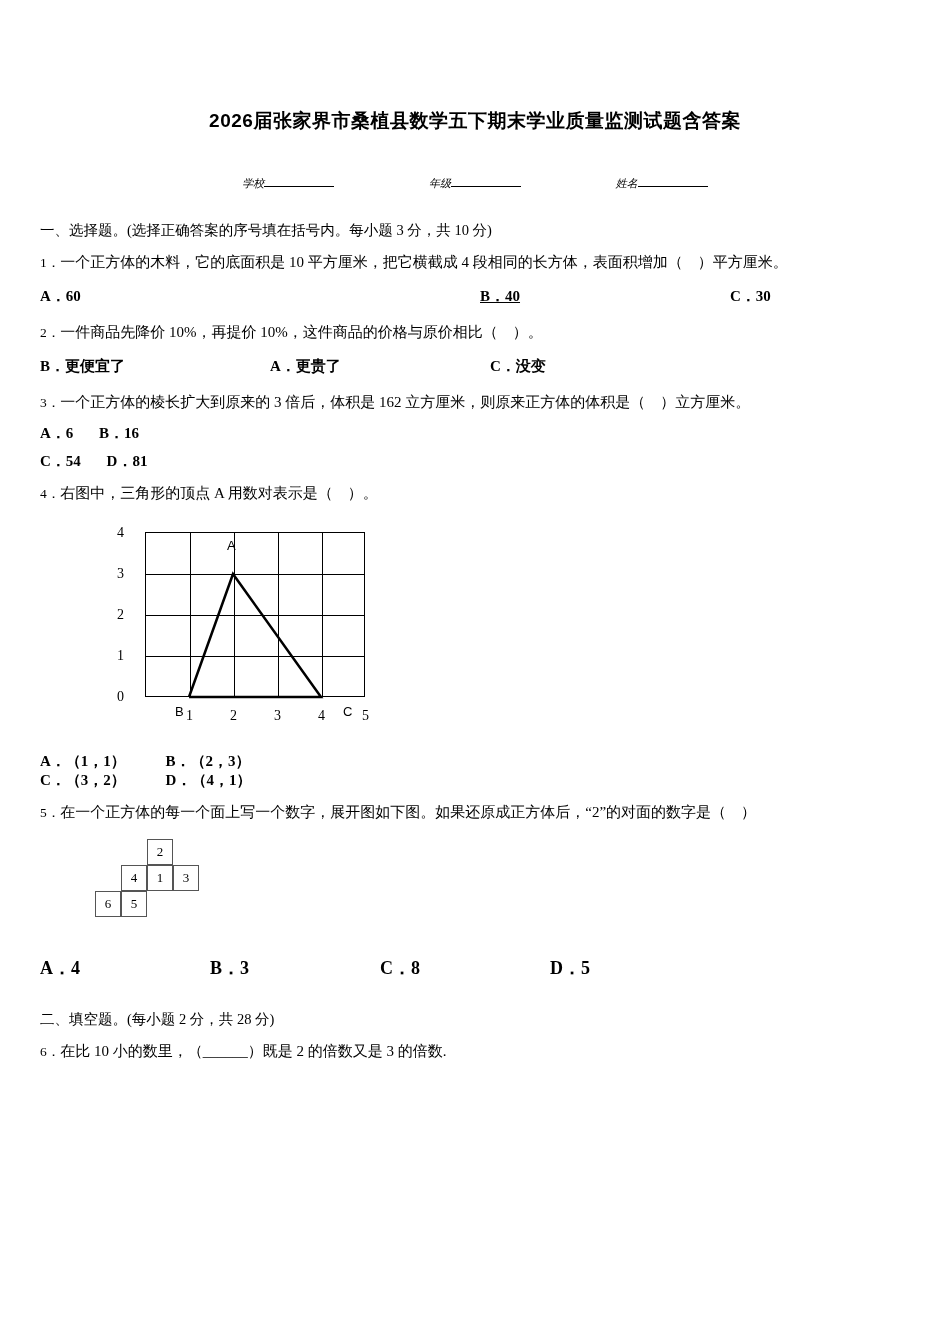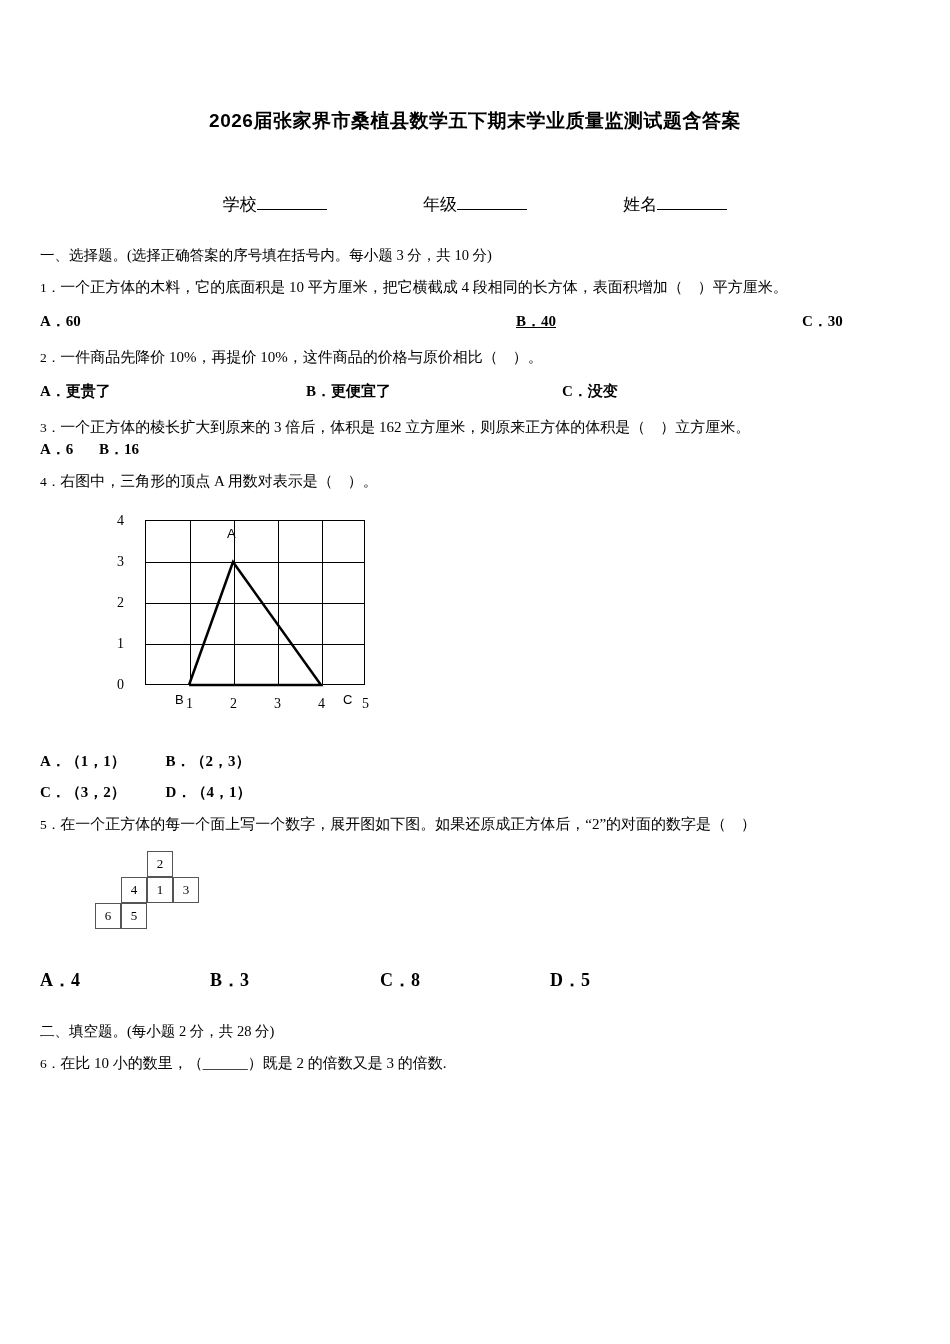--- a/index.html
+++ b/index.html
@@ -36,23 +36,24 @@
     font-size: 17px;
     font-weight: bold;
     margin-top: 88px;
   }
   .meta-line .gap {
     display: inline-block;
     width: 48px;
   }
   .fields {
     text-align: center;
-    font-size: 17px;
-    margin-top: 59px;
-    font-family: "Liberation Serif", serif;
+    font-size: 11px;
+    margin-top: 38px;
+    font-family: "Liberation Serif", serif;
+    font-style: italic;
   }
   .fields .field {
     display: inline-block;
     margin: 0 46px;
   }
   .fields .blank {
     display: inline-block;
     border-bottom: 1px solid #000;
     width: 70px;
     height: 14px;
@@ -68,34 +69,33 @@
     margin-top: 9px;
   }
   .q-num {
     font-size: 13.5px;
   }
   .options {
     font-size: 15px;
     margin-top: 9px;
     line-height: 1.7;
     display: flex;
-    gap: 36px;
   }
   .options .opt {
     white-space: nowrap;
   }
   .optrow-wide .opt:nth-child(1) { width: 440px; }
   .optrow-wide .opt:nth-child(2) { width: 250px; text-decoration: underline; }
   .optrow-mid .opt:nth-child(1) { width: 230px; }
   .optrow-mid .opt:nth-child(2) { width: 220px; }
-  .optrow-inline { font-size: 15px; }
+  .optrow-inline { font-size: 15px; margin-top: 9px; }
   .optrow-inline .opt { margin-right: 22px; }
   .optrow-quad { display: flex; font-size: 18px; margin-top: 25px; }
   .optrow-quad .opt { width: 170px; }
-  .optrow-pairs { font-size: 15px; margin-top: 12px; }
+  .optrow-pairs { font-size: 15px; margin-top: 0; }
   .optrow-pairs .opt { display: inline-block; margin-right: 36px; }
   b, .bold { font-weight: bold; }
 
   
   .figure-grid {
     margin: 16px 0 0 55px;
     position: relative;
     width: 300px;
     height: 230px;
   }
@@ -188,31 +188,35 @@
   <div class="options optrow-wide">
     <span class="opt bold">A．60</span>
     <span class="opt bold">B．40</span>
     <span class="opt bold">C．30</span>
   </div>
 
   <div class="q">
     <span class="q-num">2．</span><span>一件商品先降价 10%，再提价 10%，这件商品的价格与原价相比（　）。</span>
   </div>
   <div class="options optrow-mid">
+    <span class="opt bold">B．更便宜了</span>
     <span class="opt bold">A．更贵了</span>
-    <span class="opt bold">B．更便宜了</span>
     <span class="opt bold">C．没变</span>
   </div>
 
   <div class="q">
     <span class="q-num">3．</span><span>一个正方体的棱长扩大到原来的 3 倍后，体积是 162 立方厘米，则原来正方体的体积是（　）立方厘米。</span>
   </div>
   <div class="optrow-inline bold">
     <span class="opt">A．6</span>
     <span class="opt">B．16</span>
+  </div>
+  <div class="optrow-inline bold">
+    <span class="opt">C．54</span>
+    <span class="opt">D．81</span>
   </div>
 
   <div class="q">
     <span class="q-num">4．</span><span>右图中，三角形的顶点 A 用数对表示是（　）。</span>
   </div>
 
   <div class="figure-grid">
 
     <span class="ylab" style="top:3px;">4</span>
     <span class="ylab" style="top:44px;">3</span>

